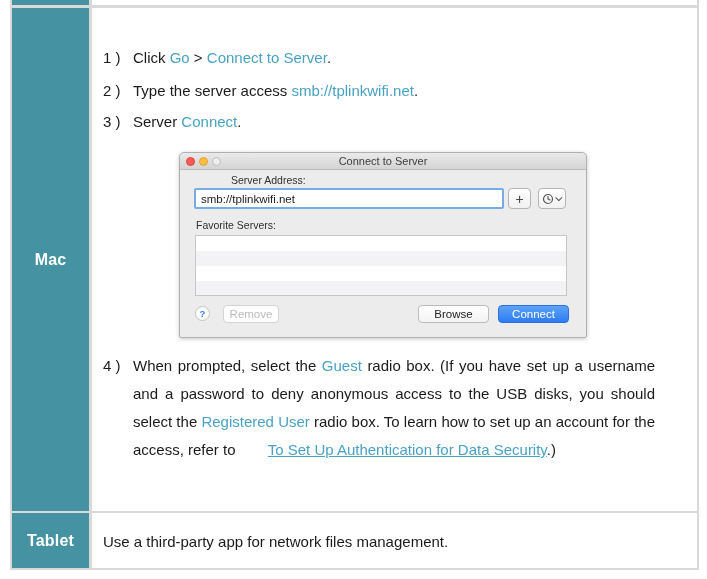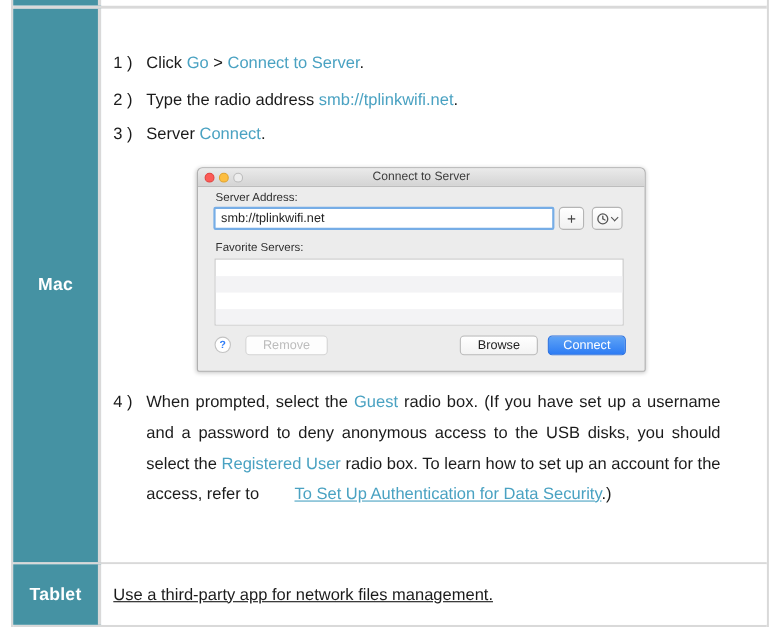--- a/index.html
+++ b/index.html
@@ -27,37 +27,37 @@
   .step .num { width:30px; flex:none; }
   .step-1 { top:40px; }
   .step-2 { top:73px; }
   .step-3 { top:104px; }
   .step-4 { top:344px; line-height:28px; }
   .step-4 .text { width:522px; text-align:justify; }
   .link { color:#4aa2c2; }
   .link-underline { text-decoration:underline;margin-left:28px; }
 
   .tablet-text { position:absolute; left:11px; top:50%; transform:translateY(-50%);
-                 font-size:15px; color:#1b1b1b;text-decoration:underline; }
+                 font-size:15px; color:#1b1b1b; }
 
   
   .dialog { position:absolute; left:87px; top:144px; width:408px; height:186px;
             background:#ececec; border:1px solid #b0b0b0; border-radius:5px 5px 2px 2px;
             box-shadow:0 1px 4px rgba(0,0,0,.22); font-size:11px; color:#333; }
   .titlebar { position:absolute; left:0; top:0; width:100%; height:17px;
               background:linear-gradient(#eaeaea,#d4d4d4); border-bottom:1px solid #bdbdbd;
               border-radius:5px 5px 0 0; text-align:center; line-height:17px;
               font-size:11px; color:#3d3d3d; }
   .light { position:absolute; top:4px; width:9px; height:9px; border-radius:50%; }
   .light-close { left:6px;  background:#fc5b57; border:1px solid #e2423e; }
   .light-min   { left:19px; background:#fdbe41; border:1px solid #e0a32e; }
   .light-zoom  { left:32px; background:#ededed; border:1px solid #bcbcbc; }
 
   .fld-label { position:absolute; left:16px; font-size:10.5px; color:#2f2f2f; }
-  .lbl-addr { top:21px; }
+  .lbl-addr { top:21px;margin-left:35px; }
   .lbl-fav  { top:66px; }
   .addr-input { position:absolute; left:14px; top:35px; width:310px; height:21px;
                 border:2px solid #76ade6; border-radius:2px; background:#fff;
                 font-family:"Liberation Sans", sans-serif; font-size:11.5px; color:#222;
                 padding:0 5px; outline:none; }
   .sq-btn { position:absolute; top:35px; height:21px; background:linear-gradient(#ffffff,#f1f1f1);
             border:1px solid #b5b5b5; border-radius:4px; display:flex;
             align-items:center; justify-content:center; color:#444; }
   .btn-add { left:328px; width:23px; font-size:14px; line-height:1; }
   .btn-recent { left:358px; width:28px; gap:3px; }
@@ -66,21 +66,21 @@
   .listbox { position:absolute; left:15px; top:82px; width:372px; height:61px;
              background:#fff; border:1px solid #c6c6c6; overflow:hidden; }
   .stripe { height:15px; }
   .stripe:nth-child(even) { background:#f3f3f5; }
 
   .help-btn { position:absolute; left:15px; top:153px; width:15px; height:15px; border-radius:50%;
               background:#fff; border:1px solid #c3c3c3; color:#2e7cf6; font-size:9.5px;
               font-weight:bold; display:flex; align-items:center; justify-content:center; }
   .dlg-btn { position:absolute; top:152px; height:18px; border-radius:4px; font-size:11.5px;
              display:flex; align-items:center; justify-content:center; }
-  .btn-remove { left:43px; width:75px; background:#fdfdfd; border:1px solid #d4d4d4; color:#bcbcbc; }
+  .btn-remove { left:43px; width:56px; background:#fdfdfd; border:1px solid #d4d4d4; color:#bcbcbc; }
   .btn-browse { left:238px; width:71px; background:linear-gradient(#ffffff,#f3f3f3);
                 border:1px solid #bbbbbb; color:#222; }
   .btn-connect { left:318px; width:71px; background:linear-gradient(#5ea3f6,#2d7cf4);
                  border:1px solid #2a70e0; color:#fff; }
 </style>
 </head>
 <body>
 
 <div class="canvas">
   <div class="doc-table">
@@ -97,21 +97,21 @@
       </div>
       <div class="content-cell">
 
         <div class="step step-1">
           <span class="num">1 )</span>
           <span class="text"><span>Click </span><span class="link">Go</span><span> &gt; </span><span class="link">Connect to Server</span><span>.</span></span>
         </div>
 
         <div class="step step-2">
           <span class="num">2 )</span>
-          <span class="text"><span>Type the radio address </span><span class="link">smb://tplinkwifi.net</span><span>.</span></span>
+          <span class="text"><span>Type the server access </span><span class="link">smb://tplinkwifi.net</span><span>.</span></span>
         </div>
 
         <div class="step step-3">
           <span class="num">3 )</span>
           <span class="text"><span>Server </span><span class="link">Connect</span><span>.</span></span>
         </div>
 
         <div class="dialog">
           <div class="titlebar">
             <span class="light light-close"></span>

